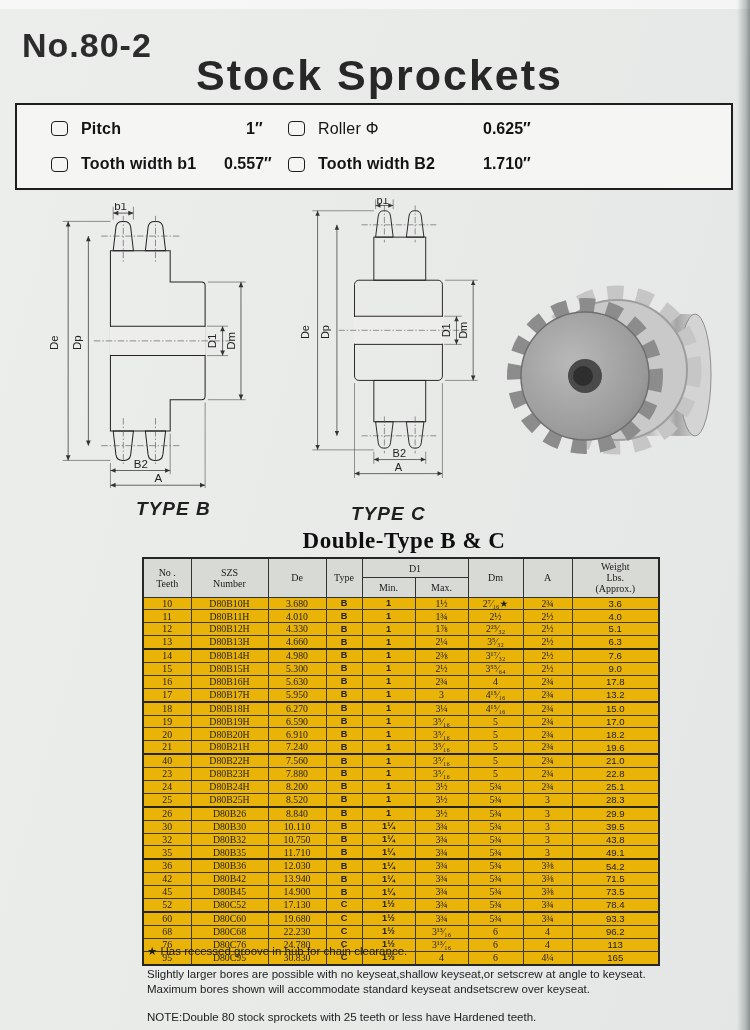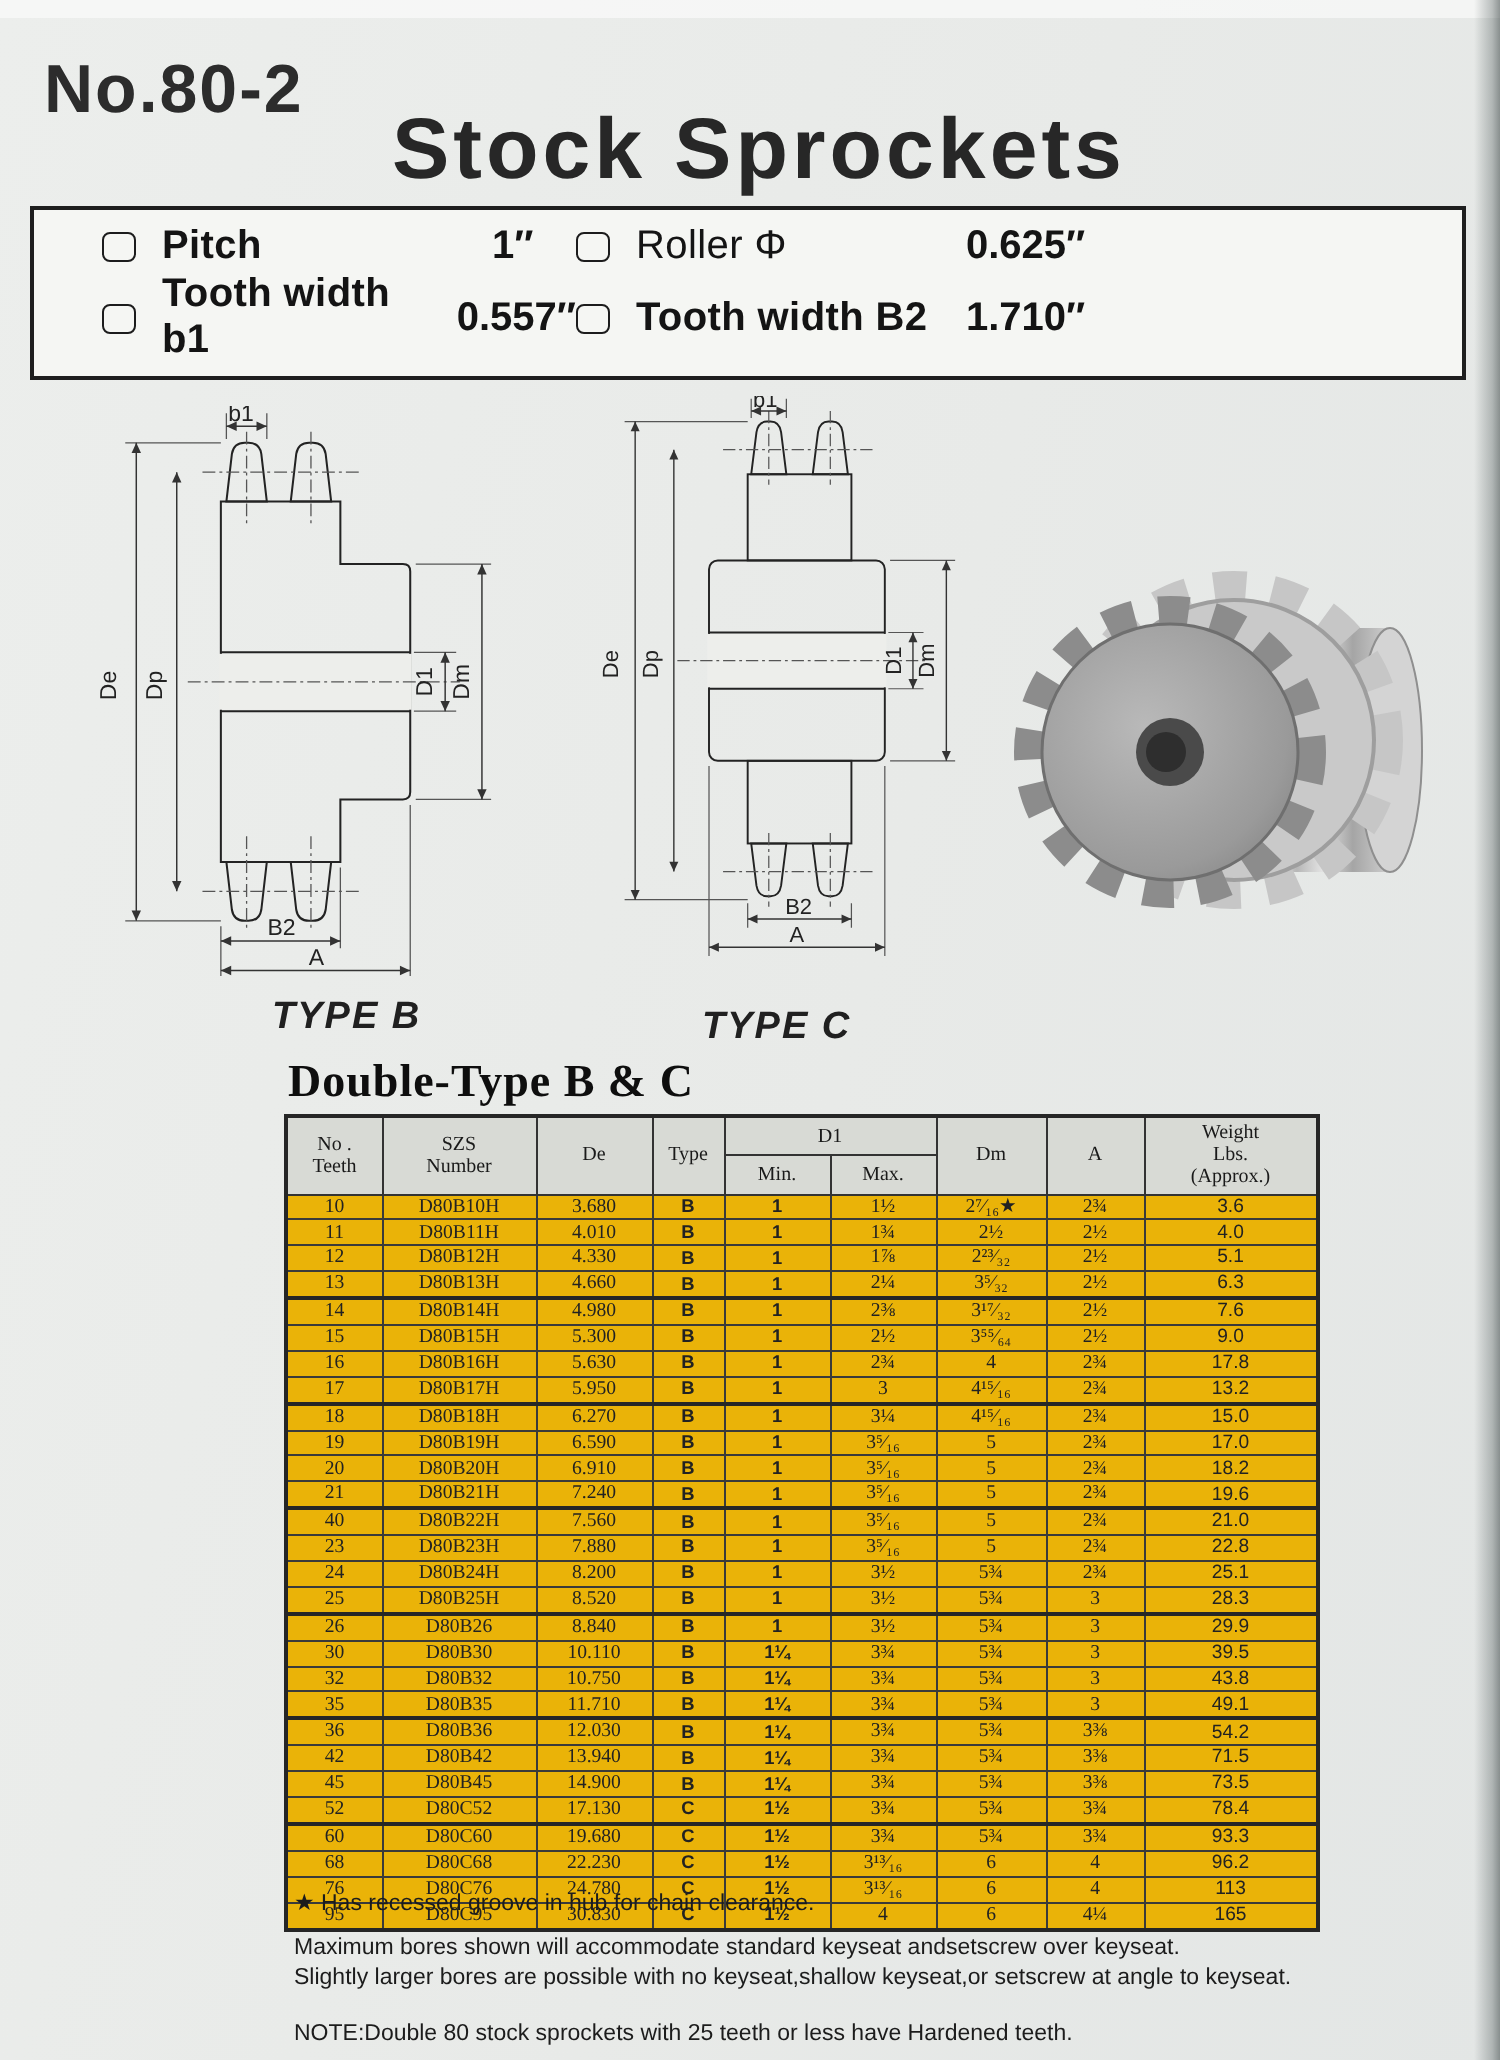--- a/index.html
+++ b/index.html
@@ -14,38 +14,38 @@
 
   
   .header-no{position:absolute;left:22px;top:26px;font-size:34px;font-weight:bold;color:#2c2c2c;letter-spacing:1px;}
   .header-title{position:absolute;left:196px;top:22px;font-size:43px;font-weight:bold;color:#272727;letter-spacing:2px;margin-top:29px;}
 
   
   .spec-box{position:absolute;left:15px;top:103px;width:718px;height:87px;box-sizing:border-box;
     background:#f5f6f3;border:2px solid #1e1e1e;
     display:grid;grid-template-columns:237px 1fr;grid-template-rows:1fr 1fr;
     align-items:center;padding:6px 0 6px 34px;}
-  .spec-item{display:flex;align-items:center;gap:13px;font-size:20px;font-weight:bold;color:#141414;}
+  .spec-item{display:flex;align-items:center;gap:13px;font-size:16px;font-weight:bold;color:#141414;}
   .checkbox{width:15px;height:13px;border:1.8px solid #1c1c1c;border-radius:4px;flex:0 0 auto;background:transparent;}
   .spec-label{min-width:152px;letter-spacing:.2px;}
   .spec-value{font-weight:bold;}
 
   
   .diagram{position:absolute;}
   .diagram-caption{position:absolute;font-size:19px;font-weight:bold;font-style:italic;color:#202020;letter-spacing:1px;}
   svg .ol{stroke:#232323;stroke-width:1.1;fill:none;}
   svg .cl{stroke:#555;stroke-width:.7;fill:none;stroke-dasharray:7 2.2 1.6 2.2;}
   svg .ext{stroke:#555;stroke-width:.7;fill:none;}
   svg .dim{stroke:#333;stroke-width:.8;fill:none;}
   svg text.dl{font-family:"Liberation Sans",sans-serif;font-size:12.5px;fill:#222;}
 
   
   .table-wrap{position:absolute;left:142px;top:528px;width:522px;}
   .table-title{font-family:"Liberation Serif",serif;font-weight:bold;font-size:23px;color:#0e0e0e;
-    margin:0 0 3px 2px;letter-spacing:.5px;}
+    margin:0 0 3px 2px;letter-spacing:.5px;text-align:center;}
   table{width:518px;border-collapse:collapse;background:#eab308;border:2px solid #262626;table-layout:fixed;}
   colgroup col:nth-child(1){width:48px;} colgroup col:nth-child(2){width:77px;}
   colgroup col:nth-child(3){width:58px;} colgroup col:nth-child(4){width:36px;}
   colgroup col:nth-child(5){width:53px;} colgroup col:nth-child(6){width:53px;}
   colgroup col:nth-child(7){width:55px;} colgroup col:nth-child(8){width:49px;}
   th{font-family:"Liberation Serif",serif;font-weight:normal;font-size:10px;color:#1a1a1a;
     background:#d8dad5;border:1px solid #333;white-space:pre-line;line-height:1.12;padding:2px 0;}
   td{border:1px solid #3a3a3a;text-align:center;font-family:"Liberation Serif","DejaVu Serif",serif;
     font-size:9.8px;color:#222;height:11.9px;padding:0;line-height:1;}
   td:nth-child(4),td:nth-child(5){font-family:"Liberation Sans",sans-serif;font-weight:bold;font-size:9.2px;}
@@ -561,18 +561,18 @@
           <td>6</td>
           <td>4¼</td>
           <td>165</td>
         </tr>
       </tbody>
   </table>
 </div>
 
 <div class="fn-star">★ Has recessed groove in hub for chain clearance.</div>
 <div class="fn-para">
+  <div>Slightly larger bores are possible with no keyseat,shallow keyseat,or setscrew at angle to keyseat.</div>
   <div>Maximum bores shown will accommodate standard keyseat andsetscrew over keyseat.</div>
-  <div>Slightly larger bores are possible with no keyseat,shallow keyseat,or setscrew at angle to keyseat.</div>
 </div>
 <div class="fn-note">NOTE:Double 80 stock sprockets with 25 teeth or less have Hardened teeth.</div>
 
 <div class="scan-edge"></div>
 
 </body></html>

